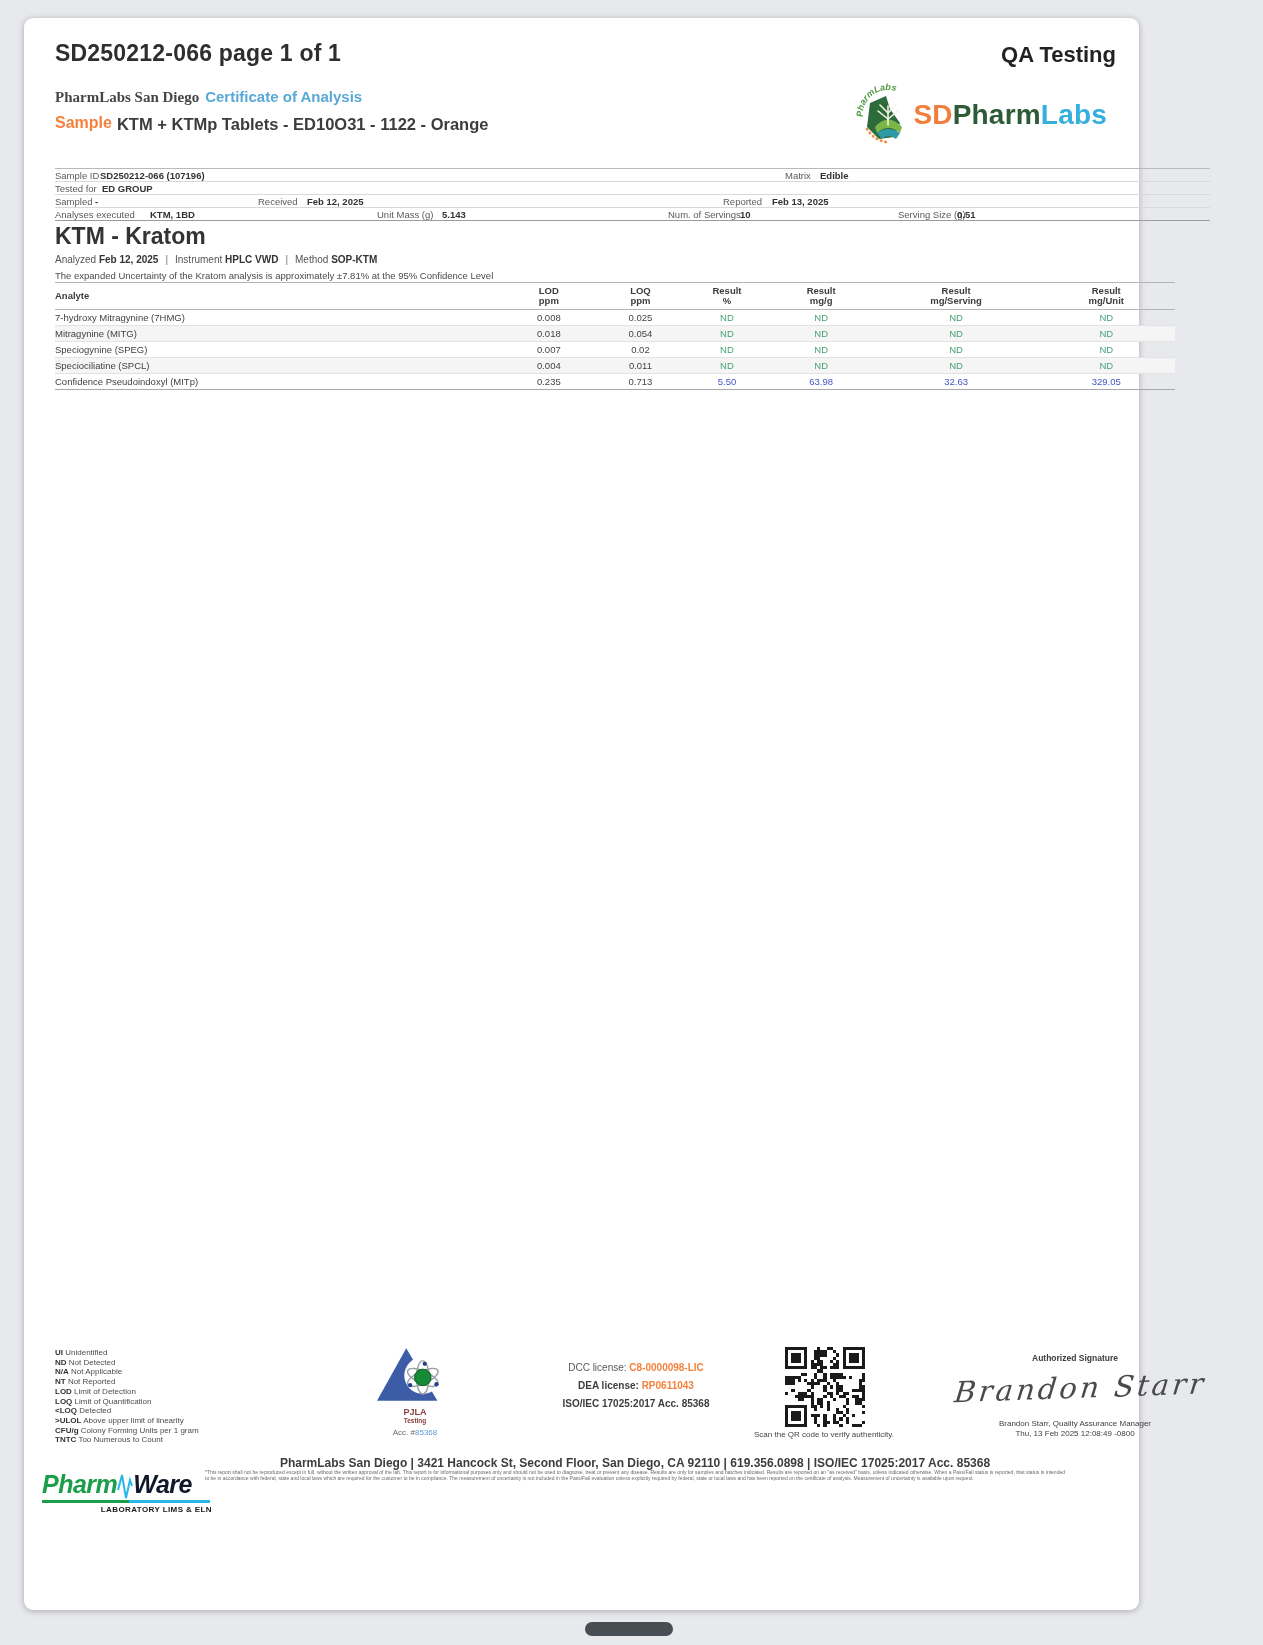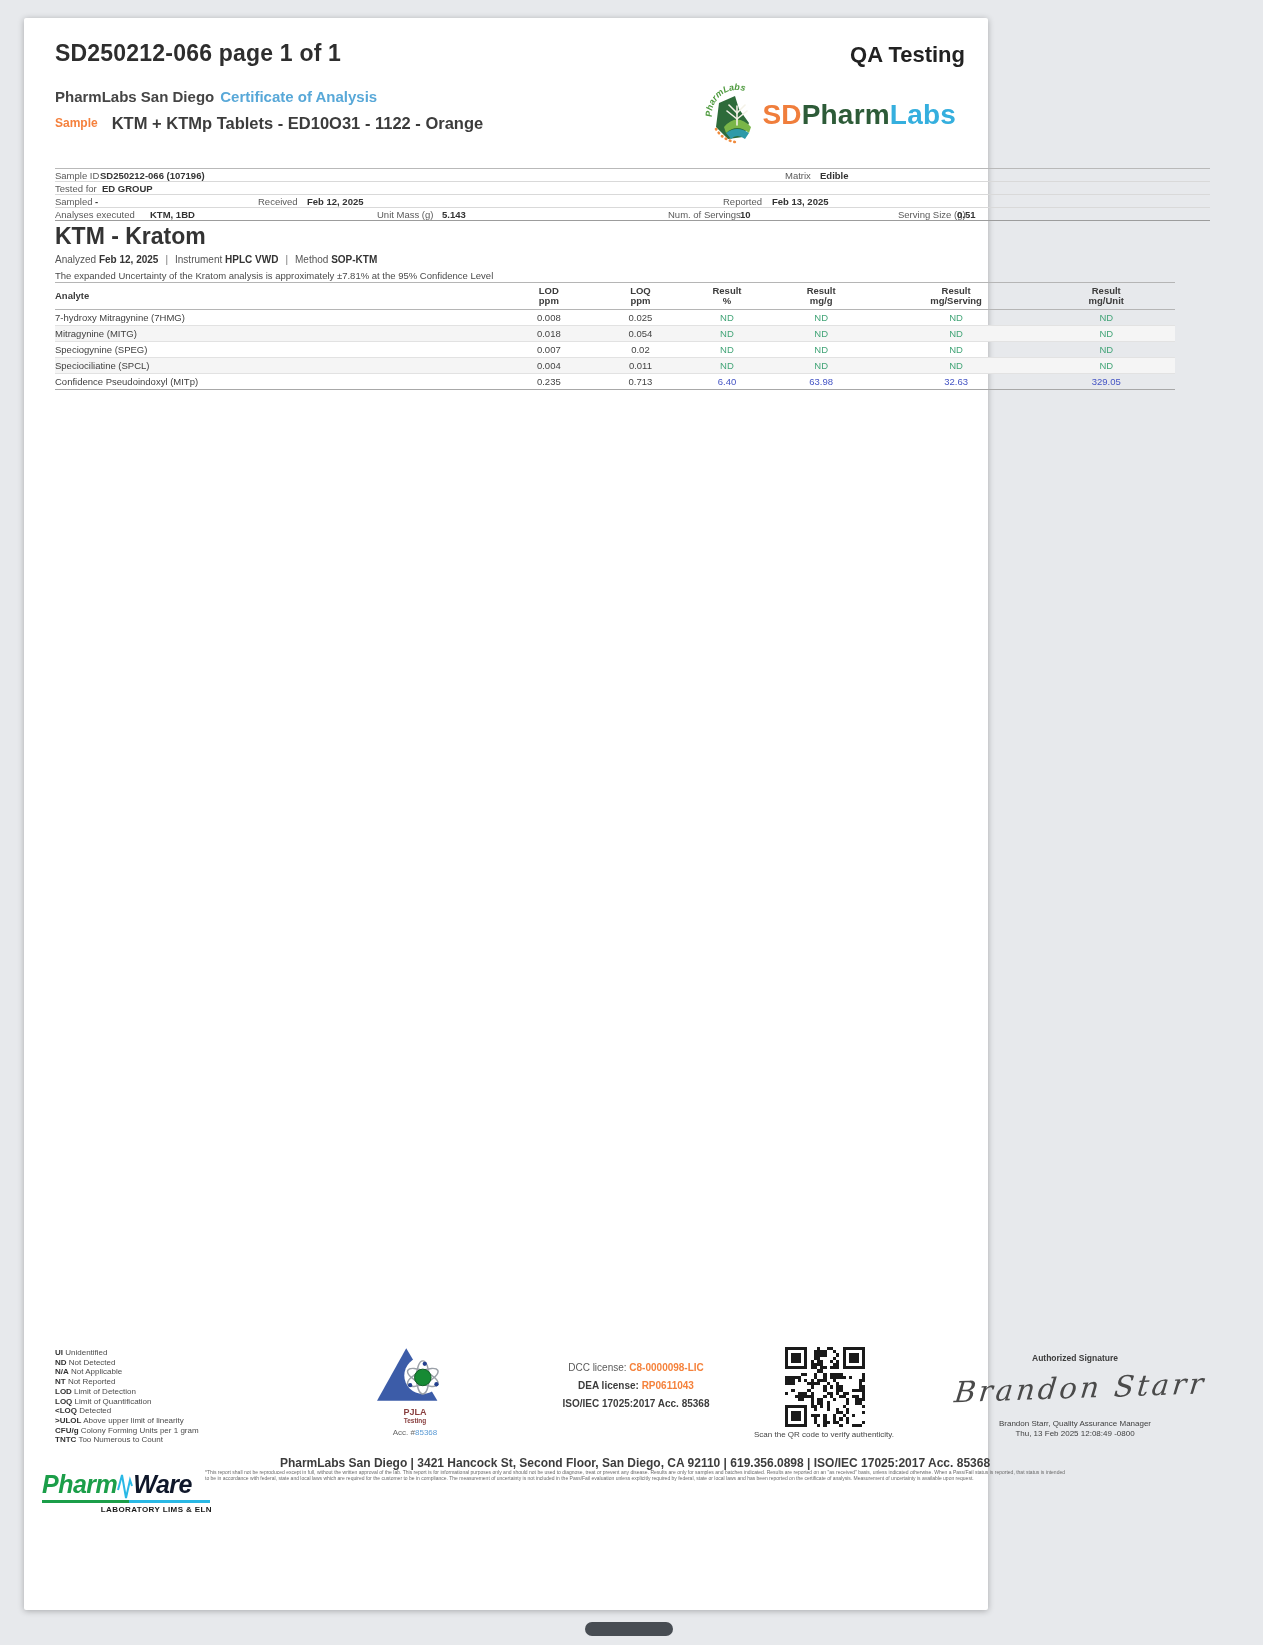--- a/index.html
+++ b/index.html
@@ -5,34 +5,34 @@
   * { margin:0; padding:0; box-sizing:border-box; }
   html,body { width:1263px; height:1645px; }
   body {
     background:#e7e9ec;
     font-family:"Liberation Sans","DejaVu Sans",sans-serif;
     color:#3a3a3a;
     position:relative;
     overflow:hidden;
   }
   .page {
-    position:absolute; left:24px; top:18px; width:964px; height:1592px;
-    background:#ffffff; border-radius:2px;
+    position:absolute; left:24px; top:18px; width:1115px; height:1592px;
+    background:#ffffff; border-radius:9px;
     box-shadow:0 1px 6px rgba(0,0,0,0.28);
   }
   .abs { position:absolute; }
 
   
   .doc-title { left:31px; top:22px; font-size:23px; font-weight:700; color:#2e2e2e; letter-spacing:.2px; }
   .qa-label  { right:23px; top:24px; font-size:22px; font-weight:600; color:#222; }
   .lab-row   { left:31px; top:70px; font-size:15px; }
-  .lab-name  { font-weight:700; color:#454545; }
+  .lab-name  { font-weight:700; color:#454545;font-family:Liberation Serif, serif; }
   .report-type { color:#58a8d8; font-weight:600; margin-left:6px; }
   .sample-row { left:31px; top:96px; }
-  .sample-label { color:#f5813d; font-size:12px; font-weight:600; margin-right:14px; vertical-align:2px; }
+  .sample-label { color:#f5813d; font-size:16px; font-weight:600; margin-right:5px; vertical-align:2px; }
   .sample-name { font-size:16.5px; font-weight:700; color:#3c3c3c; }
 
   
   .brand { right:32px; top:64px; display:flex; align-items:center; }
   .brand-text { font-size:28px; font-weight:700; letter-spacing:.2px; margin-left:-8px; }
   .brand-sd { color:#f07e3c; } .brand-pharm { color:#2d5b38; } .brand-labs { color:#35afde; }
 
   
   .info { left:31px; top:150px; width:1155px; border-top:1px solid #b9b9b9; }
   .irow { position:relative; height:13px; border-bottom:1px solid #d9d9d9; font-size:9.5px; line-height:13px; }
@@ -249,21 +249,21 @@
           <td class="c-num">0.011</td>
           <td class="c-res nd">ND</td>
           <td class="c-res nd">ND</td>
           <td class="c-res nd">ND</td>
           <td class="c-res nd">ND</td>
         </tr>
         <tr>
           <td class="c-analyte">Confidence Pseudoindoxyl (MITp)</td>
           <td class="c-num">0.235</td>
           <td class="c-num">0.713</td>
-          <td class="c-res val">6.40</td>
+          <td class="c-res val">5.50</td>
           <td class="c-res val">63.98</td>
           <td class="c-res val">32.63</td>
           <td class="c-res val">329.05</td>
         </tr>
       </tbody>
   </table>
 
   <div class="abs legend">
       <div><b>UI</b> Unidentified</div>
       <div><b>ND</b> Not Detected</div>

